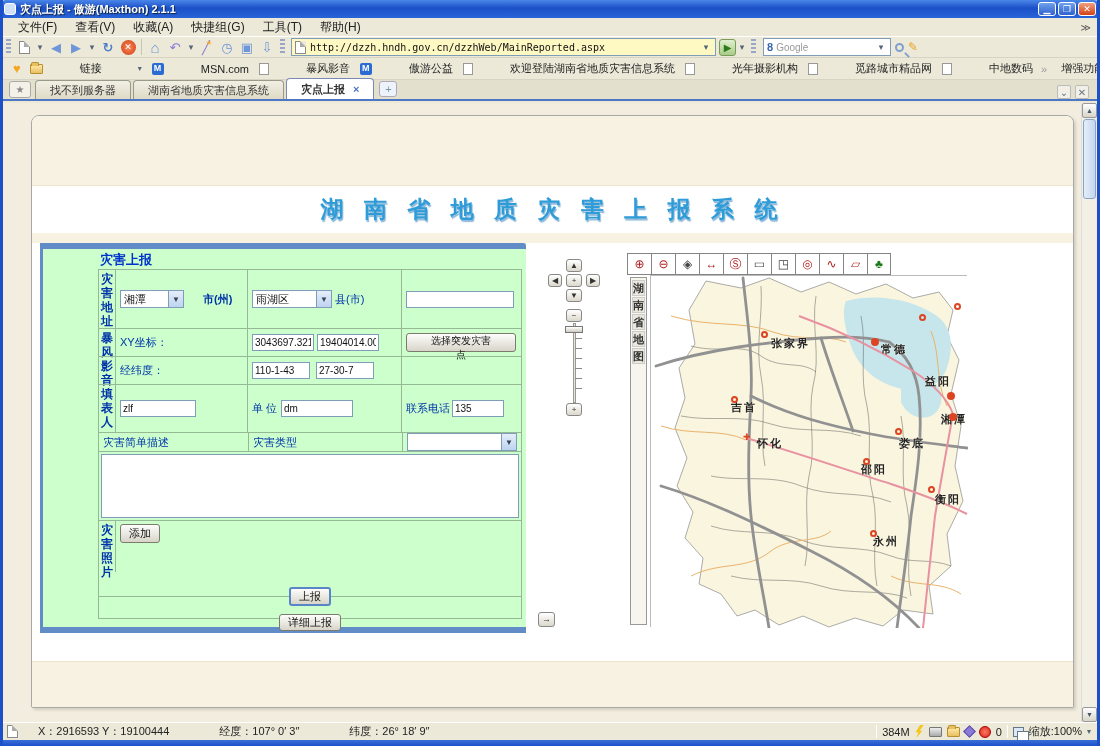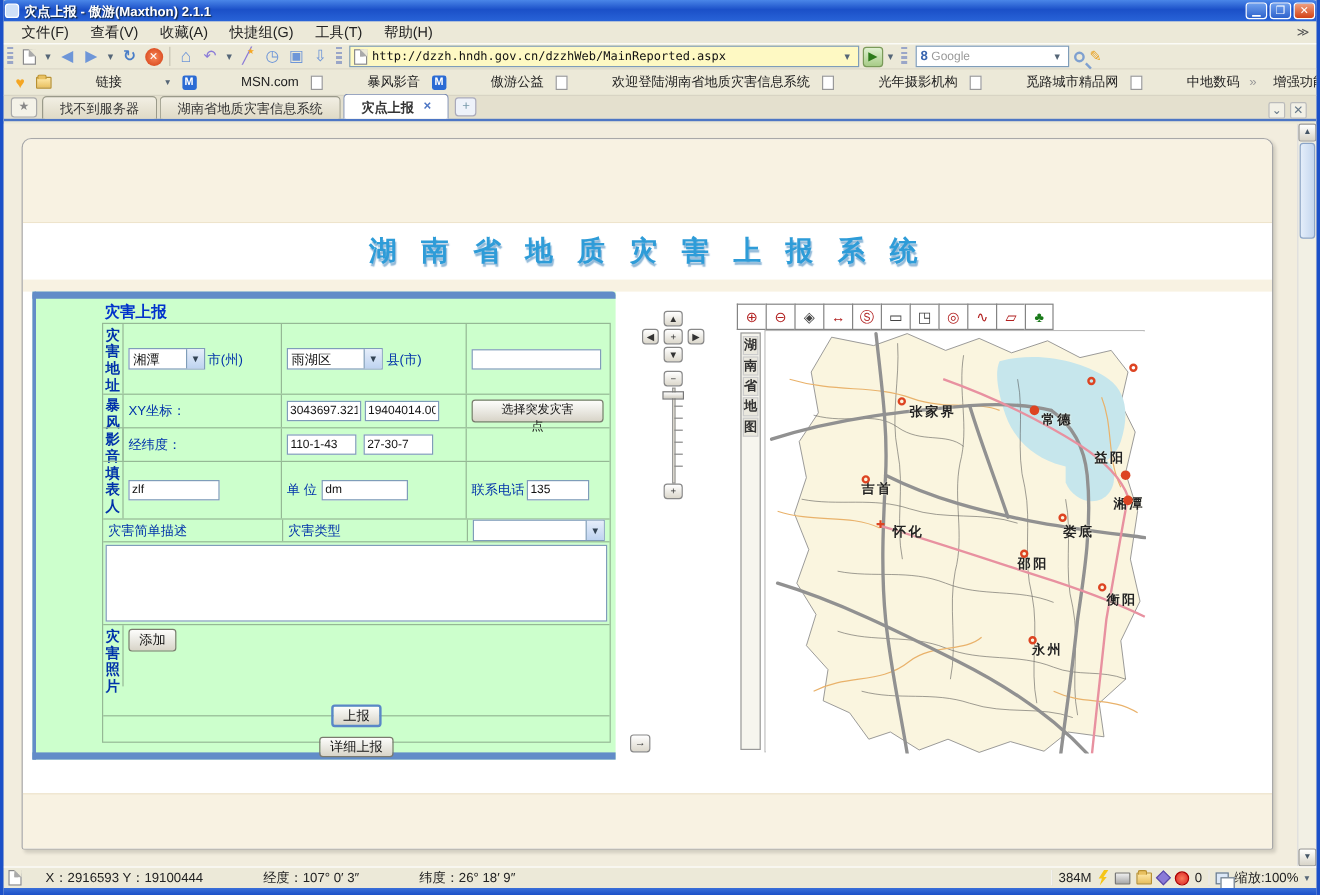--- a/index.html
+++ b/index.html
@@ -62,21 +62,21 @@
   .tab { height:19px; padding:0 14px; background:linear-gradient(#F2EFE4,#DFDAC6); border:1px solid #9a9a8a; border-bottom:none;
     border-radius:4px 4px 0 0; font-size:11px; color:#333; display:flex; align-items:center; margin-right:2px; white-space:nowrap; }
   .tab.active { background:#fff; font-weight:bold; height:21px; border-color:#7a8ab0; }
   .tab-close { display:none; color:#4D76C4; font-weight:bold; margin-left:8px; font-size:11px; }
   .tab.active .tab-close { display:inline; }
   .newtab { width:18px; height:16px; margin:0 0 2px 3px; border:1px solid #aab; border-radius:3px; background:#eef2fa; color:#79a; font-size:11px; text-align:center; line-height:14px; }
   .tab-right { margin-left:auto; display:flex; align-items:center; padding-right:8px; gap:4px; }
   .tr-ico { width:14px; height:14px; font-size:10px; color:#678; text-align:center; line-height:14px; border:1px solid #bbb; border-radius:2px; background:#f2f0e6; }
   
   .content { position:absolute; left:0; top:103px; width:1094px; height:619px; background:#F2EDDE; }
-  .pagebox { position:absolute; left:15px; top:12px; width:1043px; height:593px; background:#fff;
+  .pagebox { position:absolute; left:28px; top:12px; width:1043px; height:593px; background:#fff;
     border:1px solid #A8A8A8; border-radius:8px 8px 2px 2px; overflow:hidden; box-shadow:2px 2px 3px #00000022; }
   .band-top { position:absolute; left:0; top:0; width:100%; height:70px; background:#F8F2E2; border-bottom:1px solid #eee4cc; }
   .title-band { position:absolute; left:0; top:70px; width:100%; height:47px; background:#fff; display:flex; align-items:center; justify-content:center; }
   .sys-title { font-size:23px; font-weight:bold; letter-spacing:7px; color:#2E9CD8; text-shadow:1px 2px 1px #8fb8d8; }
   .band-mid { position:absolute; left:0; top:117px; width:100%; height:10px; background:#F8F2E2; }
   .band-bot { position:absolute; left:0; top:545px; width:100%; height:48px; background:#F8F2E2; border-top:1px solid #eee4cc; }
   
   .form-panel { position:absolute; left:8px; top:127px; width:486px; height:390px; background:#CCFFCC; }
   .fp-top { position:absolute; left:0; top:0; width:100%; height:6px; background:#628CC8; border-radius:3px 3px 0 0; }
   .fp-left { position:absolute; left:0; top:0; width:3px; height:100%; background:#628CC8; }
@@ -296,21 +296,21 @@
 
         <div class="form-table" data-name="form-table">
 
           <div class="frow" style="top:0;height:58px;border-top:none;">
             <div class="vlab" data-name="address-label">灾害地址</div>
             <div class="cell cb" style="width:132px;">
               <span class="sel" data-name="city-select" style="width:64px;">
                 <span class="sv">湘潭</span>
                 <span class="sa" data-name="chevron-down-icon">▼</span>
               </span>
-              <span style="margin-left:2px;" data-name="city-suffix">市(州)</span>
+              <span style="margin-left:19px;font-weight:bold;" data-name="city-suffix">市(州)</span>
             </div>
             <div class="cell cb" style="width:154px;">
               <span class="sel" data-name="county-select" style="width:80px;">
                 <span class="sv">雨湖区</span>
                 <span class="sa" data-name="chevron-down-icon">▼</span>
               </span>
               <span style="margin-left:3px;" data-name="county-suffix">县(市)</span>
             </div>
             <div class="cell" style="width:118px;">
               <input class="tin" style="width: 108px;" data-name="address-detail-input">

